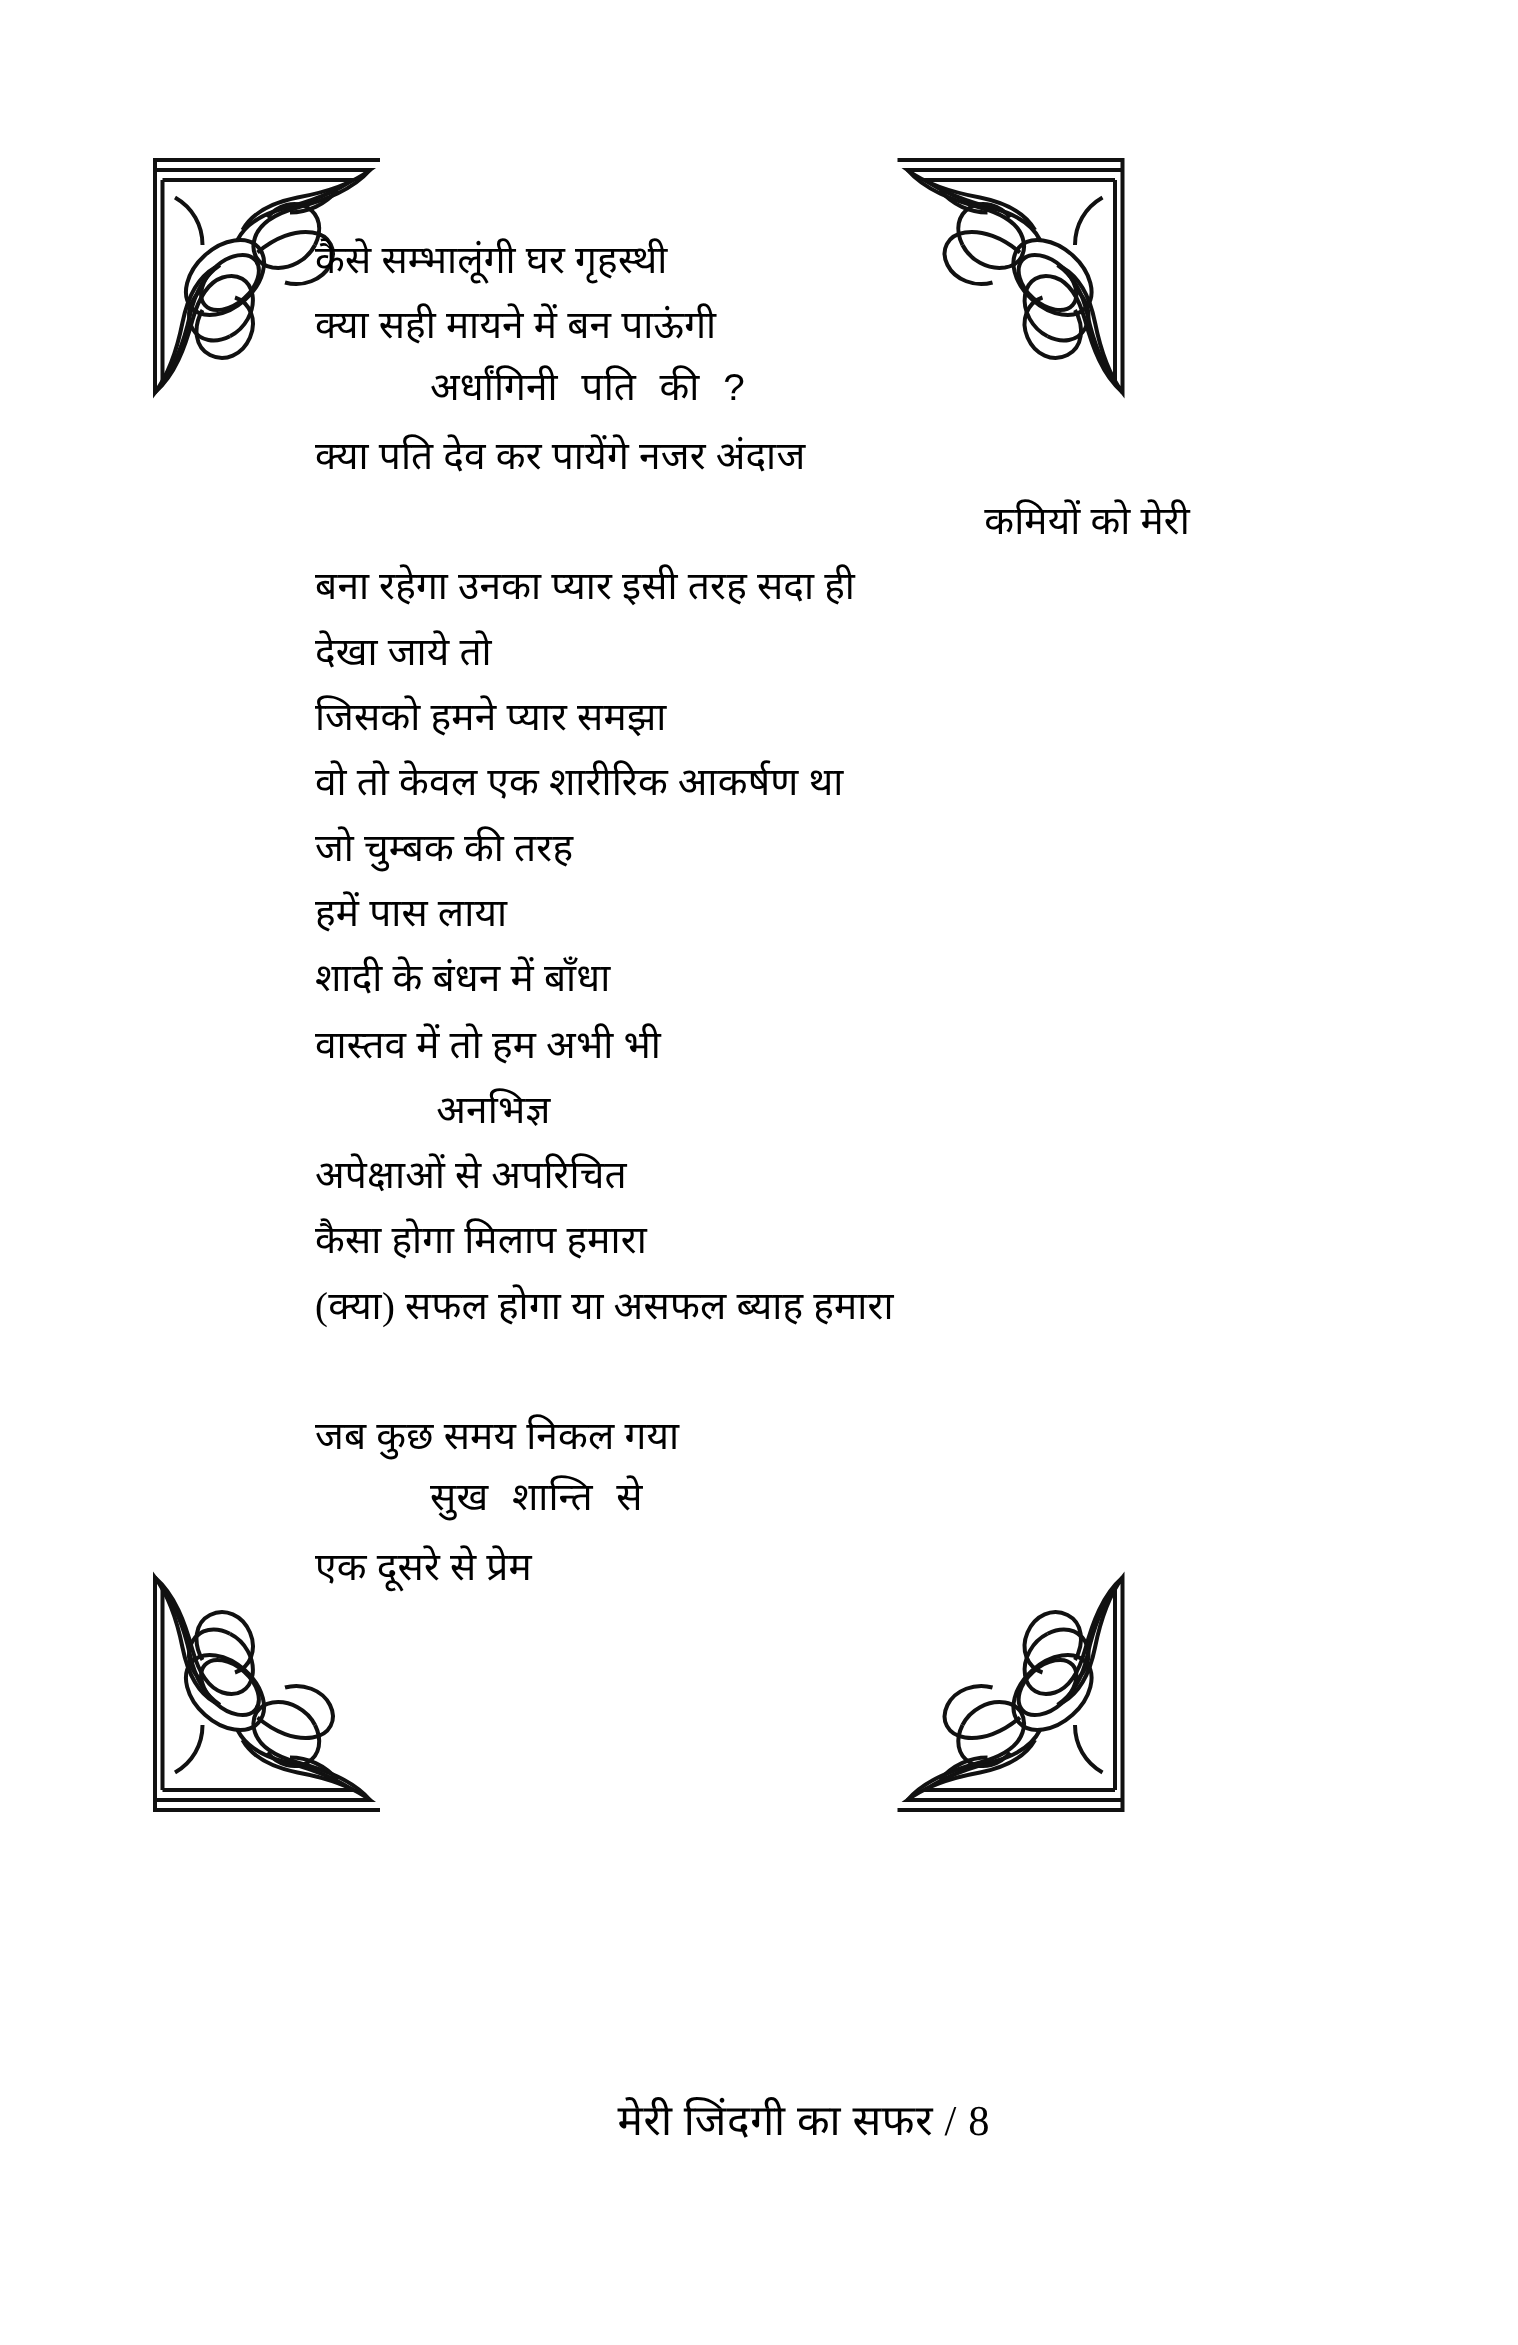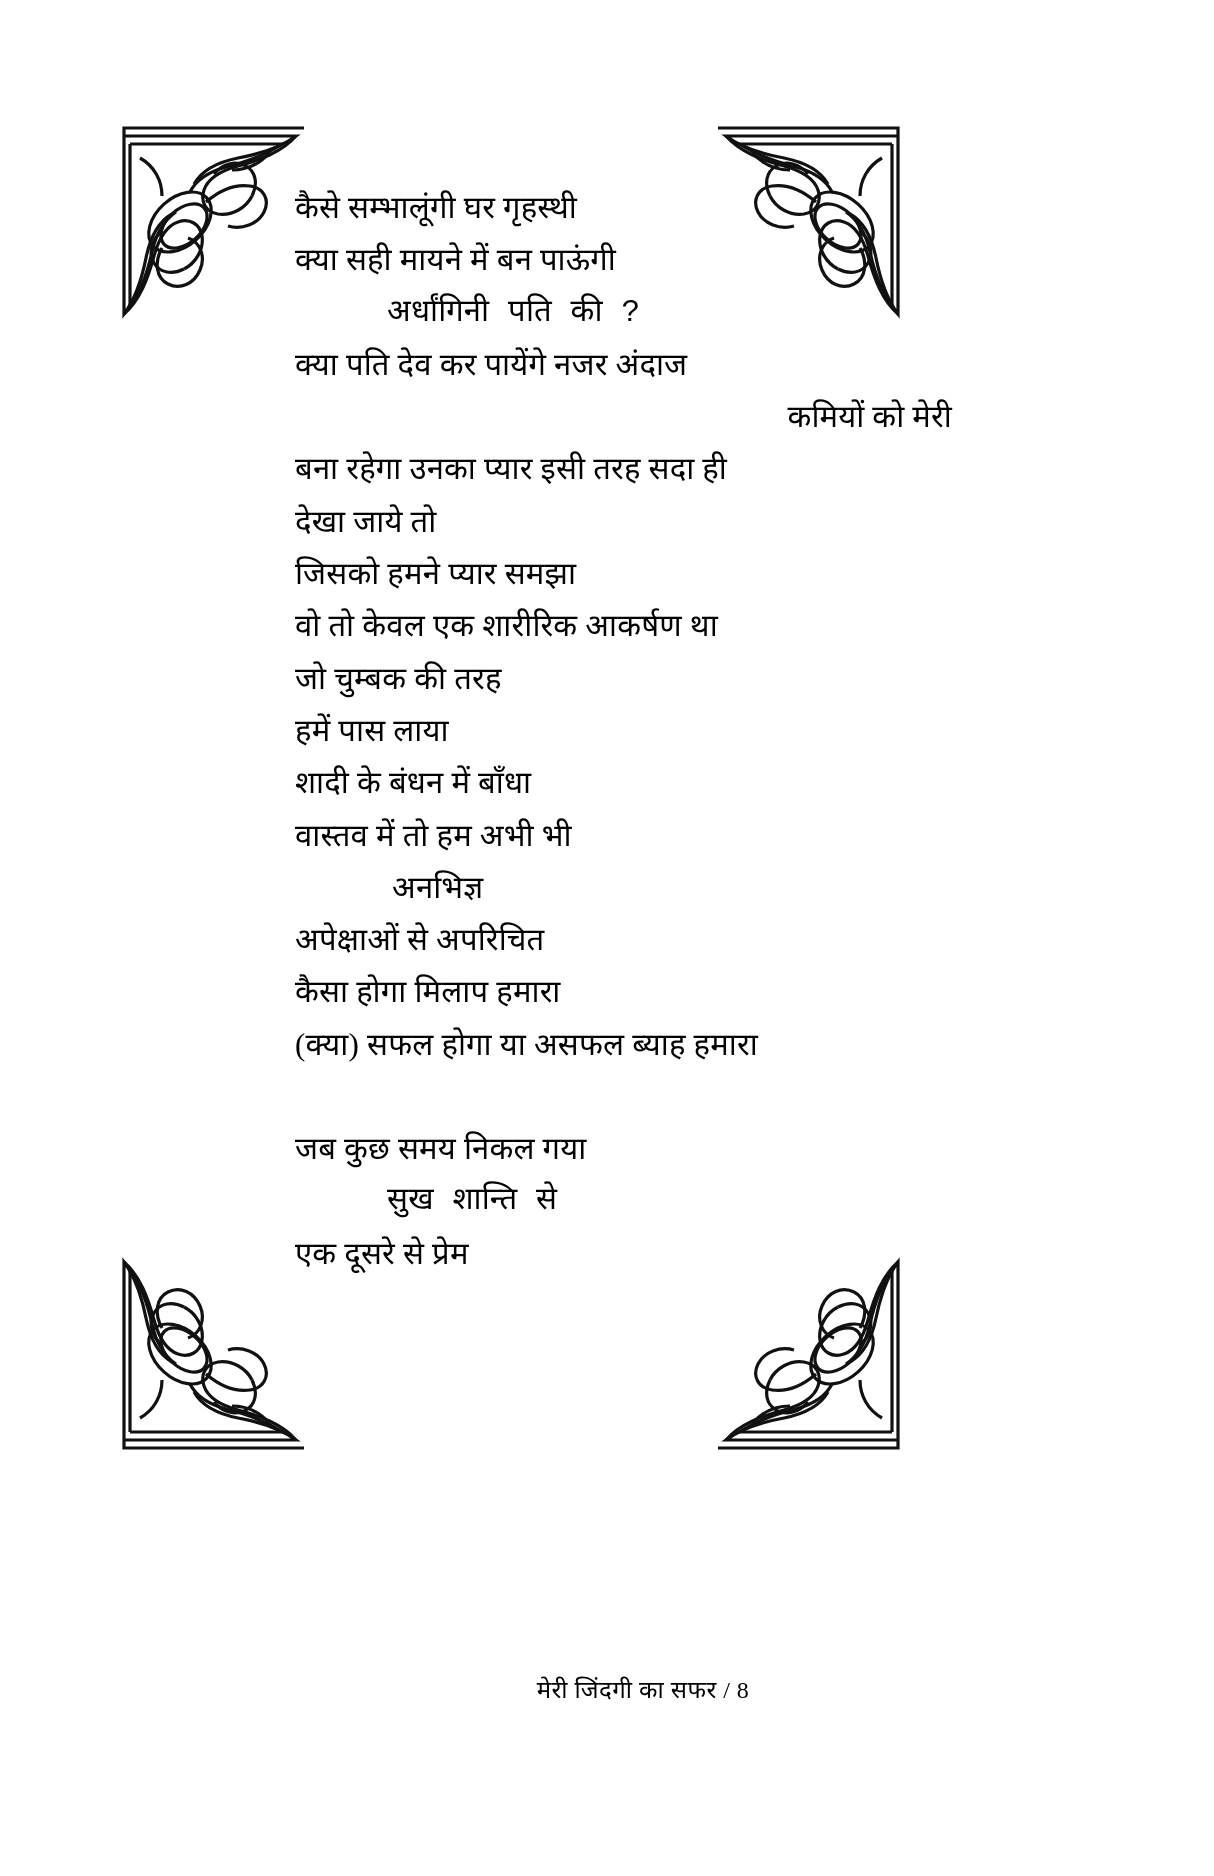--- a/index.html
+++ b/index.html
@@ -42,37 +42,36 @@
     left: 252px;
     top: 182px;
     width: 700px;
   }
   .line {
     font-size: 31px;
     line-height: 52.3px;
     white-space: nowrap;
     letter-spacing: 0.2px;
     font-family: "Liberation Serif", "DejaVu Serif", serif;
-    margin-left: 43px;
   }
   .line.indent-1 { padding-left: 92px; font-family: Liberation Mono, monospace; }
   .line.indent-3 { padding-left: 104px; text-align: right; }
   .line.indent-5 { padding-left: 78px; }
   .line.indent-6 { padding-left: 97px; font-family: Liberation Serif, serif; }
 
   .stanza-gap { height: 52px; }
 
   
   .footer {
     position: absolute;
     left: 0;
     top: 1672px;
     width: 100%;
     text-align: center;
-    font-size: 24px;
+    font-size: 34px;
     letter-spacing: 0.5px;
     font-family: "Liberation Serif", "DejaVu Serif", serif;
   }
   .footer-inner { display: inline-block; padding-left: 72px; }
 </style>
 </head>
 <body>
 
 <div class="page">
 

